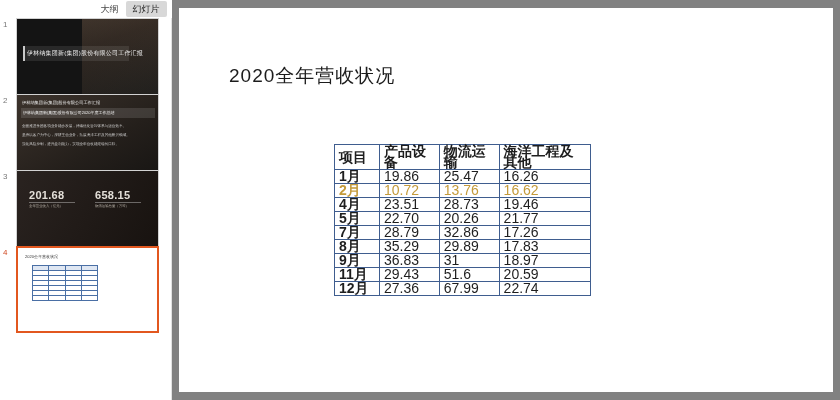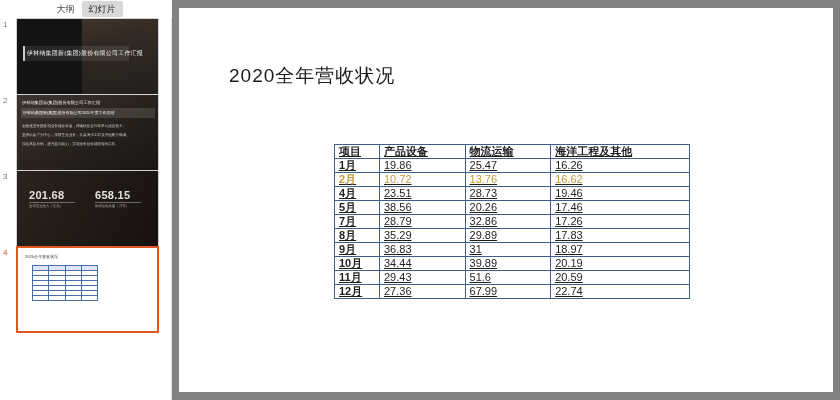--- a/index.html
+++ b/index.html
@@ -36,20 +36,21 @@
     position: absolute;
     left: 0;
     top: 0;
     width: 172px;
     height: 18px;
     background: #ffffff;
     display: flex;
     align-items: center;
     font-size: 9px;
     color: #4a4a4a;
+    padding-left: 44px;
   }
   .nav-tab {
     padding: 2px 7px;
     line-height: 12px;
   }
   .nav-tab.active {
     background: #d8d8d8;
     color: #222;
     border-radius: 2px;
   }
@@ -177,25 +178,24 @@
     left: 50px;
     top: 55px;
     font-size: 19px;
     color: #1c1c1c;
     letter-spacing: 1px;
   }
   .data-table {
     position: absolute;
     left: 155px;
     top: 136px;
-    width: 356px;
+    width: 257px;
     border-collapse: collapse;
-    font-size: 11px;
+    font-size: 14px;
     color: #1e1e1e;
-    text-decoration: underline;
   }
   .data-table th,
   .data-table td {
     border: 1px solid #3f5d8f;
     padding: 1px 4px;
     height: 11px;
     line-height: 11px;
     text-align: left;
     font-weight: normal;
   }
@@ -360,49 +360,43 @@
               <td>16.62</td>
             </tr>
             <tr>
               <td>4月</td>
               <td>23.51</td>
               <td>28.73</td>
               <td>19.46</td>
             </tr>
             <tr>
               <td>5月</td>
-              <td>38.56</td>
+              <td>22.70</td>
               <td>20.26</td>
-              <td>17.46</td>
+              <td>21.77</td>
             </tr>
             <tr>
               <td>7月</td>
               <td>28.79</td>
               <td>32.86</td>
               <td>17.26</td>
             </tr>
             <tr>
               <td>8月</td>
               <td>35.29</td>
               <td>29.89</td>
               <td>17.83</td>
             </tr>
             <tr>
               <td>9月</td>
               <td>36.83</td>
               <td>31</td>
               <td>18.97</td>
             </tr>
             <tr>
-              <td>10月</td>
-              <td>34.44</td>
-              <td>39.89</td>
-              <td>20.19</td>
-            </tr>
-            <tr>
               <td>11月</td>
               <td>29.43</td>
               <td>51.6</td>
               <td>20.59</td>
             </tr>
             <tr>
               <td>12月</td>
               <td>27.36</td>
               <td>67.99</td>
               <td>22.74</td>

